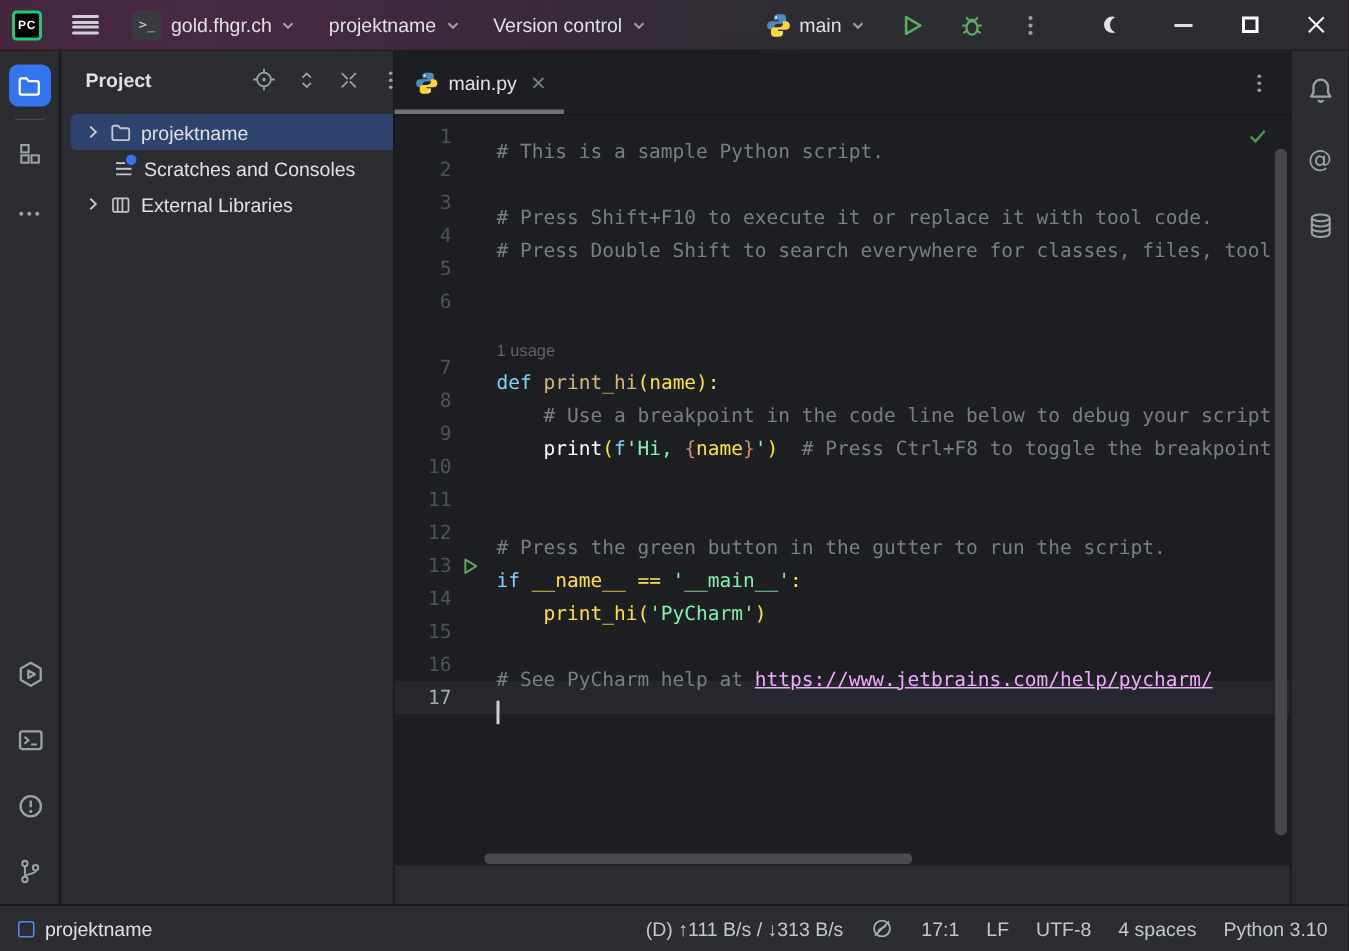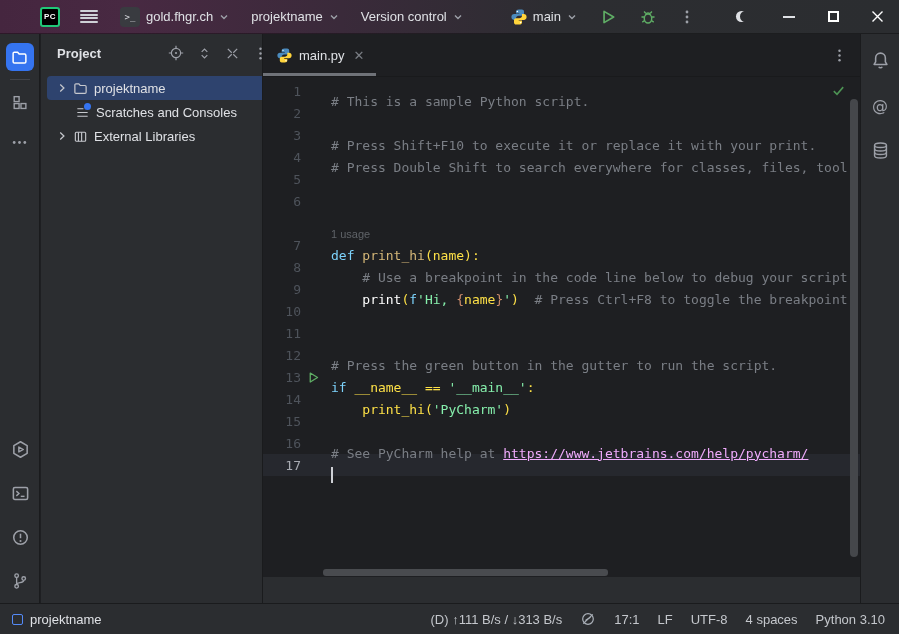--- a/index.html
+++ b/index.html
@@ -13,21 +13,20 @@
   }
   svg { display:block; }
   .ic { color:#9da0a8; }
 
   
   .titlebar{
     position:absolute; left:0; top:0; width:899px; height:34px;
     background:linear-gradient(90deg,#45263f 0%,#482942 14%,#3a2a3a 38%,#2c2d31 62%,#2b2d30 100%);
     display:flex; align-items:center;
     border-bottom:1px solid rgba(0,0,0,.35);
-    padding-left:32px;
   }
   .pc-logo{
     width:20px; height:20px; margin-left:8px; border-radius:3px;
     background:#000; border:2px solid #20c978;
     display:flex; align-items:center; justify-content:center;
     font-size:8px; font-weight:bold; color:#fff; letter-spacing:.5px;
   }
   .burger{ width:18px; height:13px; margin-left:20px; display:flex; flex-direction:column; justify-content:space-between; cursor:default;}
   .burger i{ display:block; height:2px; background:#ced0d6; border-radius:1px;}
   .tb-item{ display:flex; align-items:center; gap:6px; margin-left:22px; color:#dfe1e5; }
@@ -340,21 +339,21 @@
           <circle cx="8" cy="8" r="1.3" fill="currentColor"></circle>
           <circle cx="8" cy="13" r="1.3" fill="currentColor"></circle>
         </svg>
     </div>
   </div>
 
   <div class="code-area">
     <div class="code-scroll">
         <div class="line-row"><div class="gut"><span class="gut-num">1</span><span class="gut-ico"></span></div><div class="code-cell"><span class="tk-cm"># This is a sample Python script.</span></div></div>
         <div class="line-row"><div class="gut"><span class="gut-num">2</span><span class="gut-ico"></span></div><div class="code-cell"></div></div>
-        <div class="line-row"><div class="gut"><span class="gut-num">3</span><span class="gut-ico"></span></div><div class="code-cell"><span class="tk-cm"># Press Shift+F10 to execute it or replace it with your print.</span></div></div>
+        <div class="line-row"><div class="gut"><span class="gut-num">3</span><span class="gut-ico"></span></div><div class="code-cell"><span class="tk-cm"># Press Shift+F10 to execute it or replace it with tool code.</span></div></div>
         <div class="line-row"><div class="gut"><span class="gut-num">4</span><span class="gut-ico"></span></div><div class="code-cell"><span class="tk-cm"># Press Double Shift to search everywhere for classes, files, tool</span></div></div>
         <div class="line-row"><div class="gut"><span class="gut-num">5</span><span class="gut-ico"></span></div><div class="code-cell"></div></div>
         <div class="line-row"><div class="gut"><span class="gut-num">6</span><span class="gut-ico"></span></div><div class="code-cell"></div></div>
         <div class="line-row"><div class="gut"><span class="gut-num"></span><span class="gut-ico"></span></div><div class="code-cell"><span class="inlay">1 usage</span></div></div>
         <div class="line-row"><div class="gut"><span class="gut-num">7</span><span class="gut-ico"></span></div><div class="code-cell"><span class="tk-kw">def </span><span class="tk-fn">print_hi</span><span class="tk-tx">(name):</span></div></div>
         <div class="line-row"><div class="gut"><span class="gut-num">8</span><span class="gut-ico"></span></div><div class="code-cell"><span class="tk-tx">    </span><span class="tk-cm"># Use a breakpoint in the code line below to debug your script</span></div></div>
         <div class="line-row"><div class="gut"><span class="gut-num">9</span><span class="gut-ico"></span></div><div class="code-cell"><span class="tk-tx">    </span><span class="tk-bi">print</span><span class="tk-tx">(</span><span class="tk-kw">f</span><span class="tk-st">'Hi, </span><span class="tk-br">{</span><span class="tk-tx">name</span><span class="tk-br">}</span><span class="tk-st">'</span><span class="tk-tx">)</span><span class="tk-cm">  # Press Ctrl+F8 to toggle the breakpoint</span></div></div>
         <div class="line-row"><div class="gut"><span class="gut-num">10</span><span class="gut-ico"></span></div><div class="code-cell"></div></div>
         <div class="line-row"><div class="gut"><span class="gut-num">11</span><span class="gut-ico"></span></div><div class="code-cell"></div></div>
         <div class="line-row"><div class="gut"><span class="gut-num">12</span><span class="gut-ico"></span></div><div class="code-cell"><span class="tk-cm"># Press the green button in the gutter to run the script.</span></div></div>

